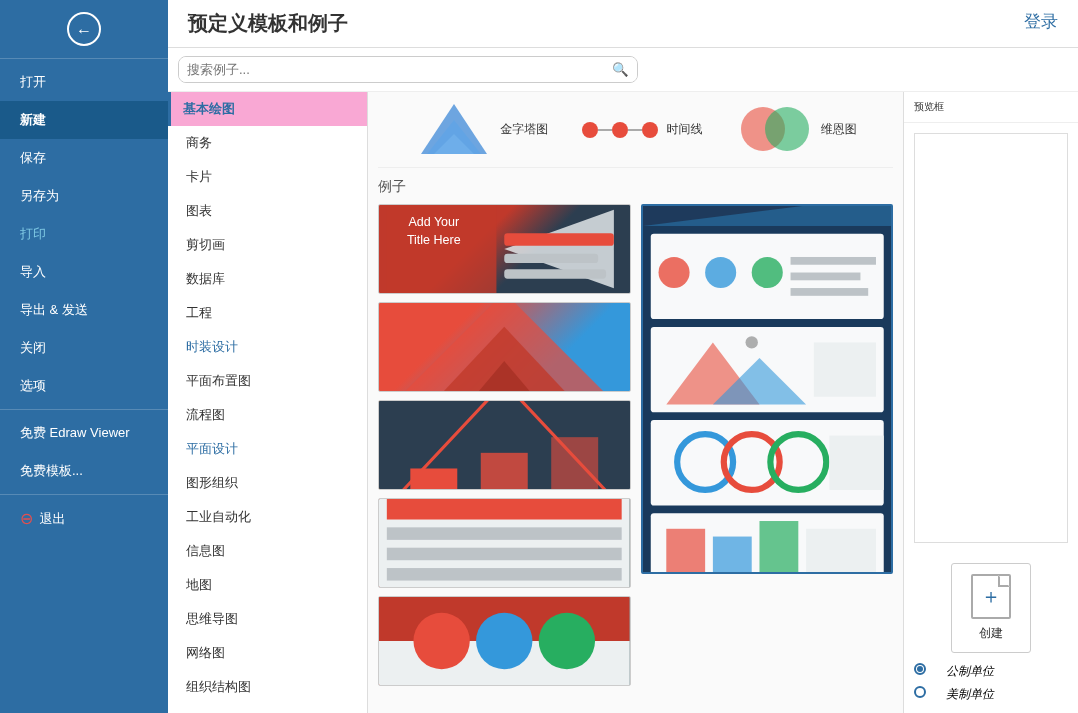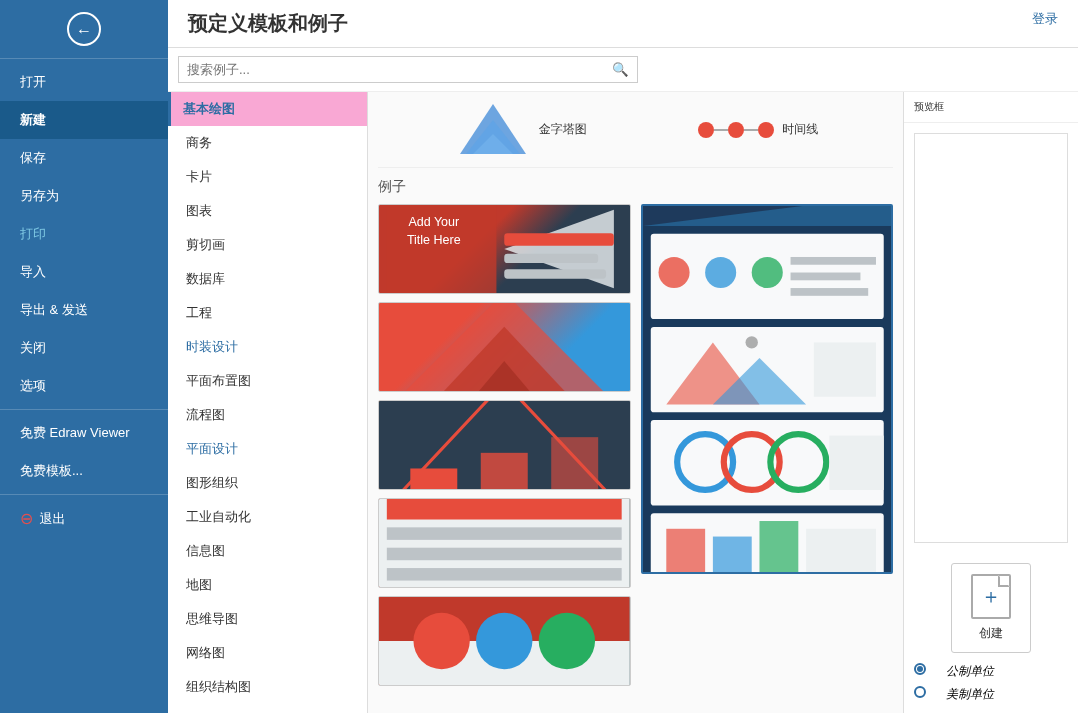--- a/index.html
+++ b/index.html
@@ -60,35 +60,35 @@
       justify-content: space-between;
     }
     .main-title {
       font-size: 20px;
       font-weight: bold;
       color: #333;
     }
     .header-login {
       color: #2d6da3;
       cursor: pointer;
-      font-size: 13px;
+      font-size: 17px;
       text-decoration: none;
     }
 
     
     .search-bar-container {
       padding: 8px 10px;
       background: white;
       border-bottom: 1px solid #eee;
     }
     .search-bar {
       display: flex;
       align-items: center;
       border: 1px solid #ccc;
-      border-radius: 0;
+      border-radius: 8px;
       overflow: hidden;
       width: 100%;
       max-width: 460px;
     }
     .search-input {
       flex: 1;
       border: none;
       outline: none;
       padding: 5px 8px;
       font-size: 13px;
@@ -370,20 +370,29 @@
           <div class="thumb-img">
             <svg width="80" height="50" viewBox="0 0 80 50">
               <circle cx="10" cy="25" r="8" fill="#e74c3c"></circle>
               <circle cx="40" cy="25" r="8" fill="#e74c3c"></circle>
               <circle cx="70" cy="25" r="8" fill="#e74c3c"></circle>
               <line x1="18" y1="25" x2="32" y2="25" stroke="#aaa" stroke-width="2"></line>
               <line x1="48" y1="25" x2="62" y2="25" stroke="#aaa" stroke-width="2"></line>
             </svg>
           </div>
           <span class="thumb-label">时间线</span>
+        </div>
+        <div class="thumb-item">
+          <div class="thumb-img">
+            <svg width="80" height="55" viewBox="0 0 80 55">
+              <circle cx="28" cy="27" r="22" fill="#e74c3c" opacity="0.6"></circle>
+              <circle cx="52" cy="27" r="22" fill="#27ae60" opacity="0.6"></circle>
+            </svg>
+          </div>
+          <span class="thumb-label">维恩图</span>
         </div>
       </div>
 
       <div class="section-block">
         <div class="section-label">例子</div>
         <div class="examples-grid">
 
           <div class="example-col">
             <div class="example-thumb infographic-1">
               <svg width="100%" height="100%" viewBox="0 0 160 90" preserveAspectRatio="xMidYMid slice">

